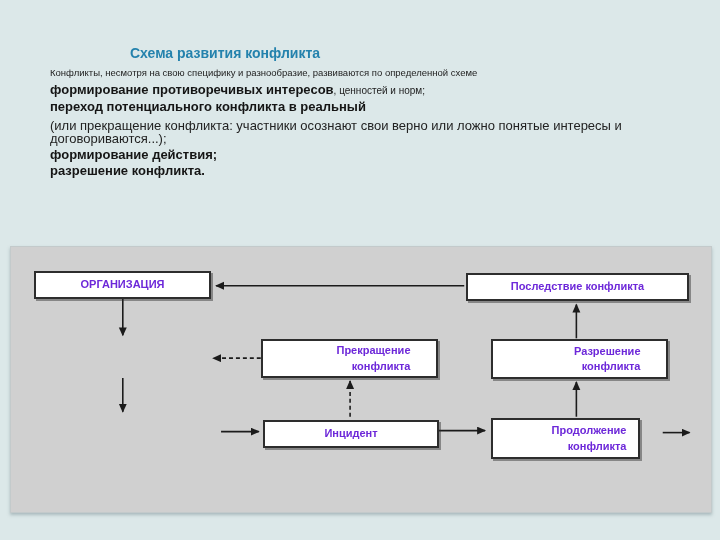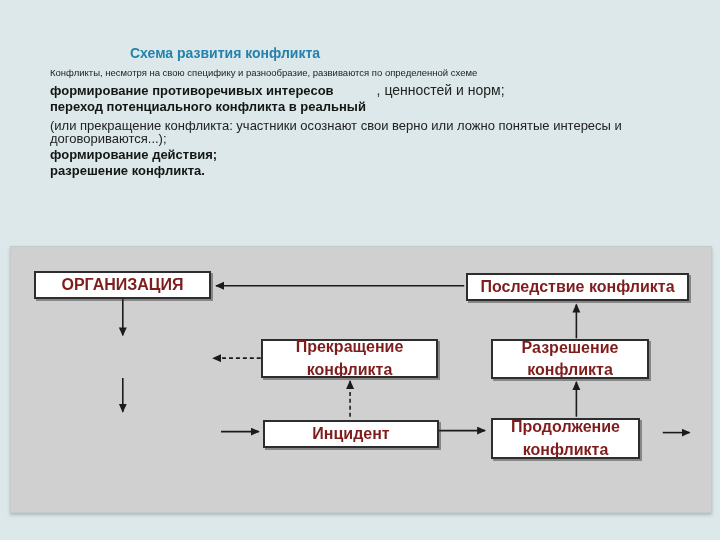--- a/index.html
+++ b/index.html
@@ -16,51 +16,51 @@
   
   .header{position:absolute;left:50px;top:33px;width:640px;}
   .title{
     margin:12px 0 6px 80px;
     font-size:14px;font-weight:bold;
     color:#2482ad;
   }
   .t-small{margin:0 0 3px 0;font-size:9.5px;line-height:12px;color:#222;}
   .t-note{margin:4px 0 2px 0;font-size:13px;line-height:13px;color:#222;}
   .t-stage{margin:0;font-size:13px;font-weight:bold;line-height:16px;color:#151515;}
-  .t-rest{font-size:14px;font-weight:normal;color:#222;padding-left:43px;}
+  .t-rest{font-size:10px;font-weight:normal;color:#222;}
 
   
   .panel{
     position:absolute;left:10px;top:246px;width:702px;height:267px;
     background:#d0d0d0;
     border:1px solid #c3cacb;
     box-sizing:border-box;
     box-shadow:0 2px 3px rgba(130,150,155,.55);
   }
   .arrow-layer{position:absolute;left:0;top:0;width:100%;height:100%;}
 
   .box{
     position:absolute;
     background:#ffffff;
     border:2px solid #2d2d2d;
     box-shadow:2px 2px 0 rgba(45,45,45,.45);
     box-sizing:border-box;
     display:flex;align-items:center;justify-content:center;
-    text-align:center;
-    font-size:16px;font-weight:bold;color:#7f1d1d;
+    text-align:right;
+    font-size:11px;font-weight:bold;color:#6d28d9;
     line-height:1.4;
   }
   .box .lbl{display:inline-block;}
   .box.two .lbl{max-width:122px;}
 
   .b-org         {left:23px;  top:24px;  width:177px; height:28px;}
   .b-consequence {left:455px; top:26px;  width:223px; height:28px;}
   .b-sources     {left:22px;  top:93px;  width:176px; height:39px;}
   .b-cessation   {left:250px; top:92px;  width:177px; height:39px;}
-  .b-resolution  {left:480px; top:92px;  width:158px; height:40px;}
+  .b-resolution  {left:480px; top:92px;  width:177px; height:40px;}
   .b-situation   {left:22px;  top:170px; width:188px; height:39px;}
   .b-incident    {left:252px; top:173px; width:176px; height:28px;}
   .b-continuation{left:480px; top:171px; width:149px; height:41px;}
 </style>
 </head>
 <body>
 
 <div class="slide">
 
   <div class="header">

